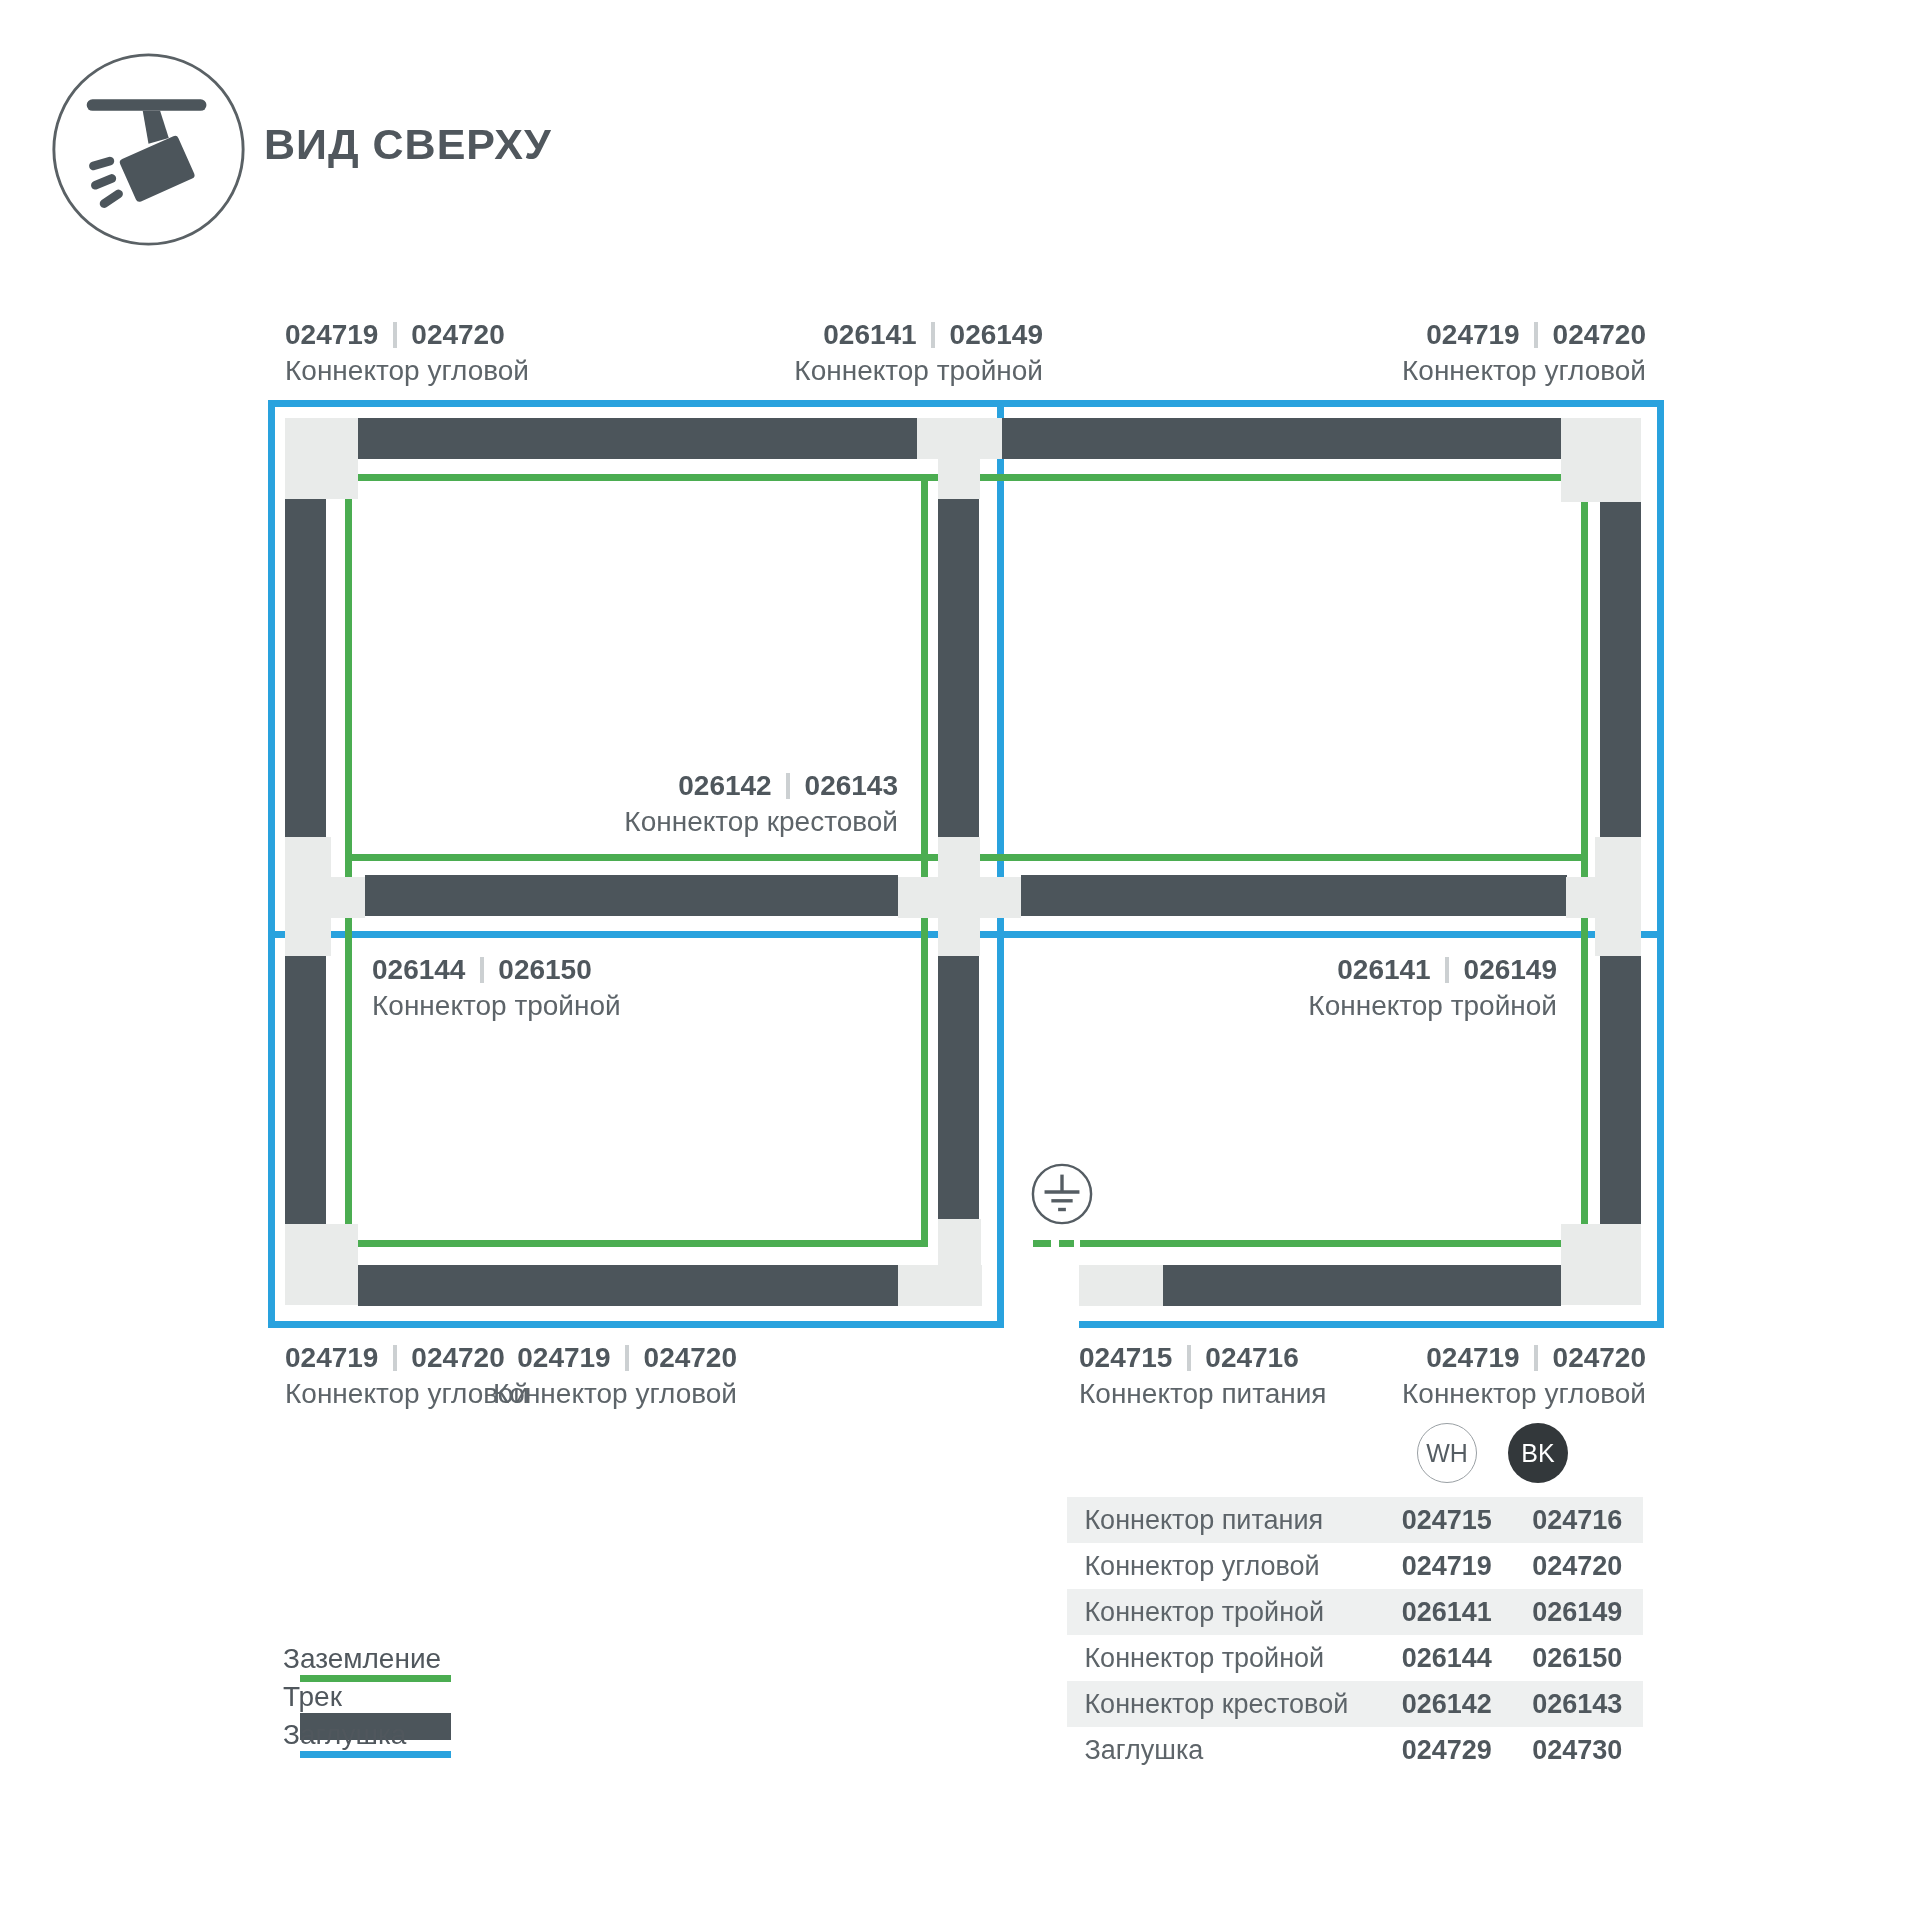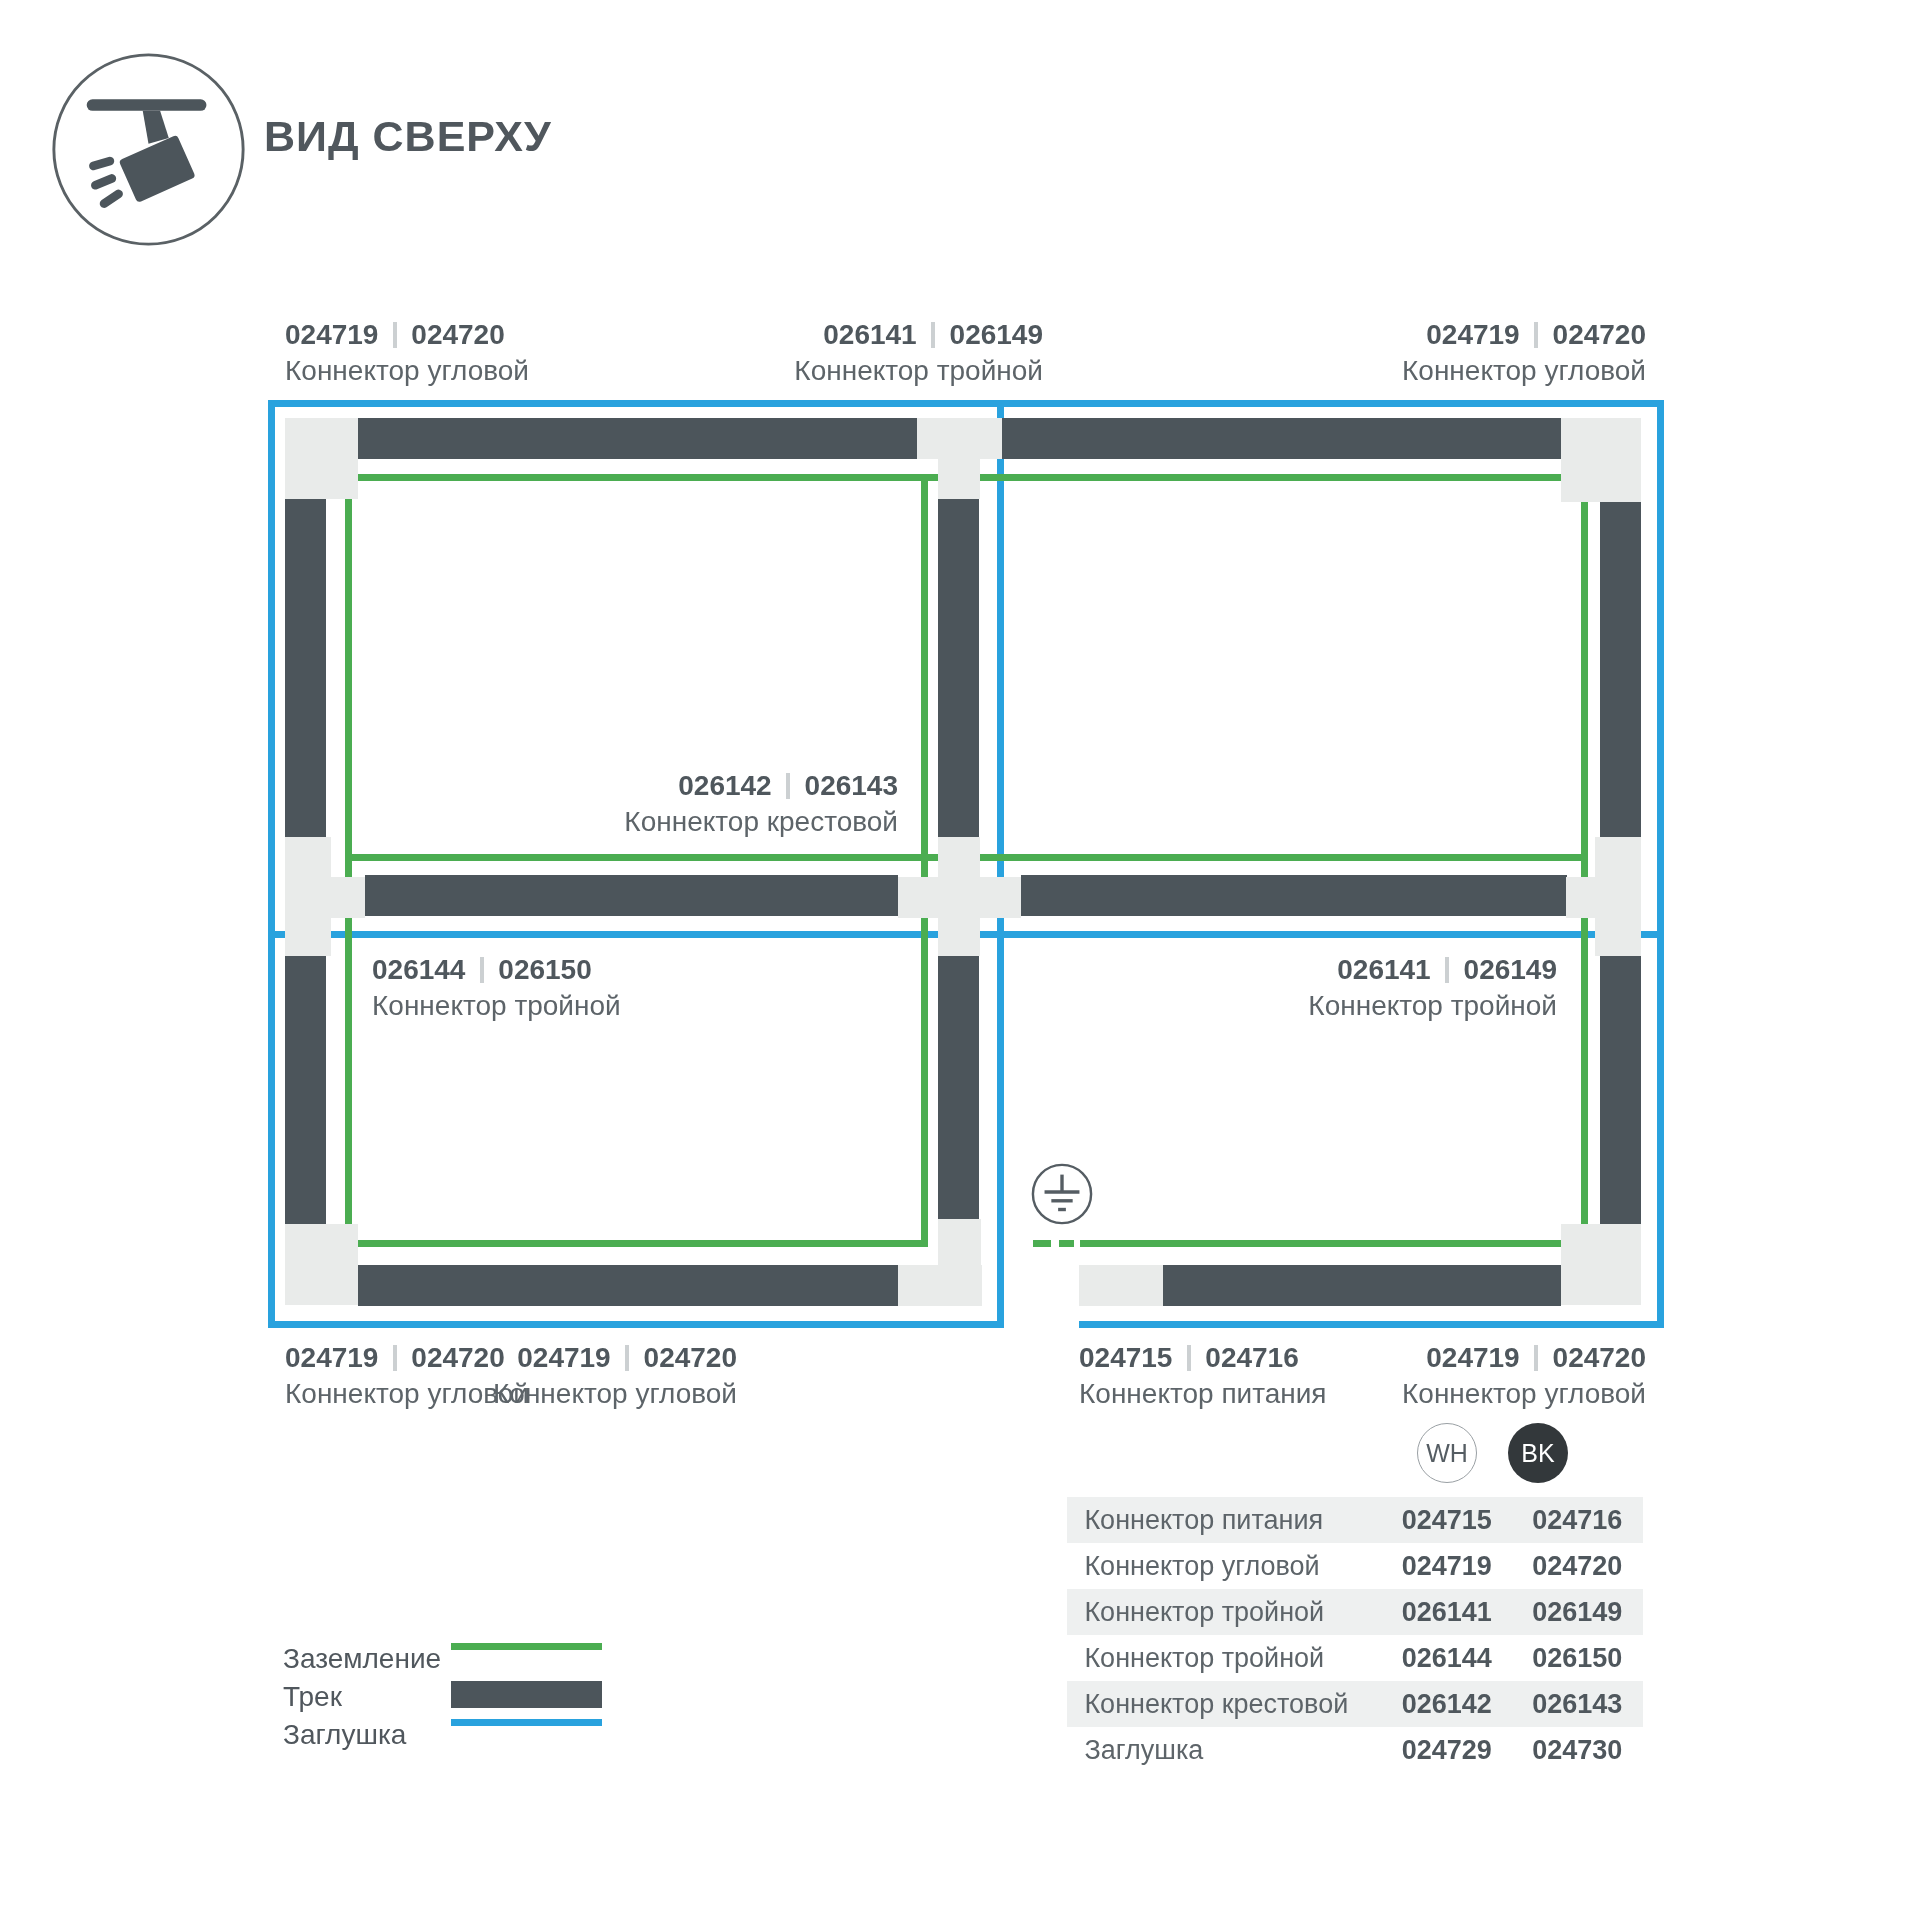--- a/index.html
+++ b/index.html
@@ -1,21 +1,21 @@
 <!DOCTYPE html>
 <html><head>
 <meta charset="utf-8">
 <style>
   html,body{margin:0;padding:0;background:#fff;}
   .stage{position:relative;width:1931px;height:1931px;background:#ffffff;overflow:hidden;
          font-family:"Liberation Sans",sans-serif;}
 
   
   .app-icon{position:absolute;left:50px;top:51px;width:197px;height:197px;}
-  .page-title{position:absolute;left:264px;top:112px;font-size:43px;font-weight:bold;
+  .page-title{position:absolute;left:264px;top:120px;font-size:43px;font-weight:bold;
               color:#50575d;letter-spacing:1px;}
 
   
   .ln{position:absolute;}
   .blue{background:#29a2de;}
   .green{background:#4bad51;}
   .track{position:absolute;background:#4c555b;}
   .conn{position:absolute;background:#e9ebea;}
 
   
@@ -49,21 +49,21 @@
   
   .parts{position:absolute;left:1067px;top:1497px;width:576px;}
   .parts .row{display:grid;grid-template-columns:1fr 145px 116px;align-items:center;
               height:46px;box-sizing:border-box;padding-right:7.7px;}
   .parts .row.stripe{background:#eef0f0;}
   .parts .nm{font-size:27px;color:#5d6469;padding-left:17.4px;}
   .parts .num{font-size:27px;font-weight:bold;color:#4f575d;text-align:center;}
 
   
   .legend{position:absolute;left:283px;top:1643px;}
-  .legend .lrow{display:flex;align-items:flex-start;height:38px;}
+  .legend .lrow{display:flex;align-items:flex-end;height:38px;flex-direction:column;}
   .legend .ltxt{width:168px;font-size:28px;color:#50575d;}
   .legend .sw{width:151px;display:flex;align-items:center;}
   .legend .sw-line{width:151px;height:6.8px;}
   .legend .sw-track{width:151px;height:27px;background:#4c555b;}
 </style>
 </head>
 <body>
 
 <div class="stage">
 

